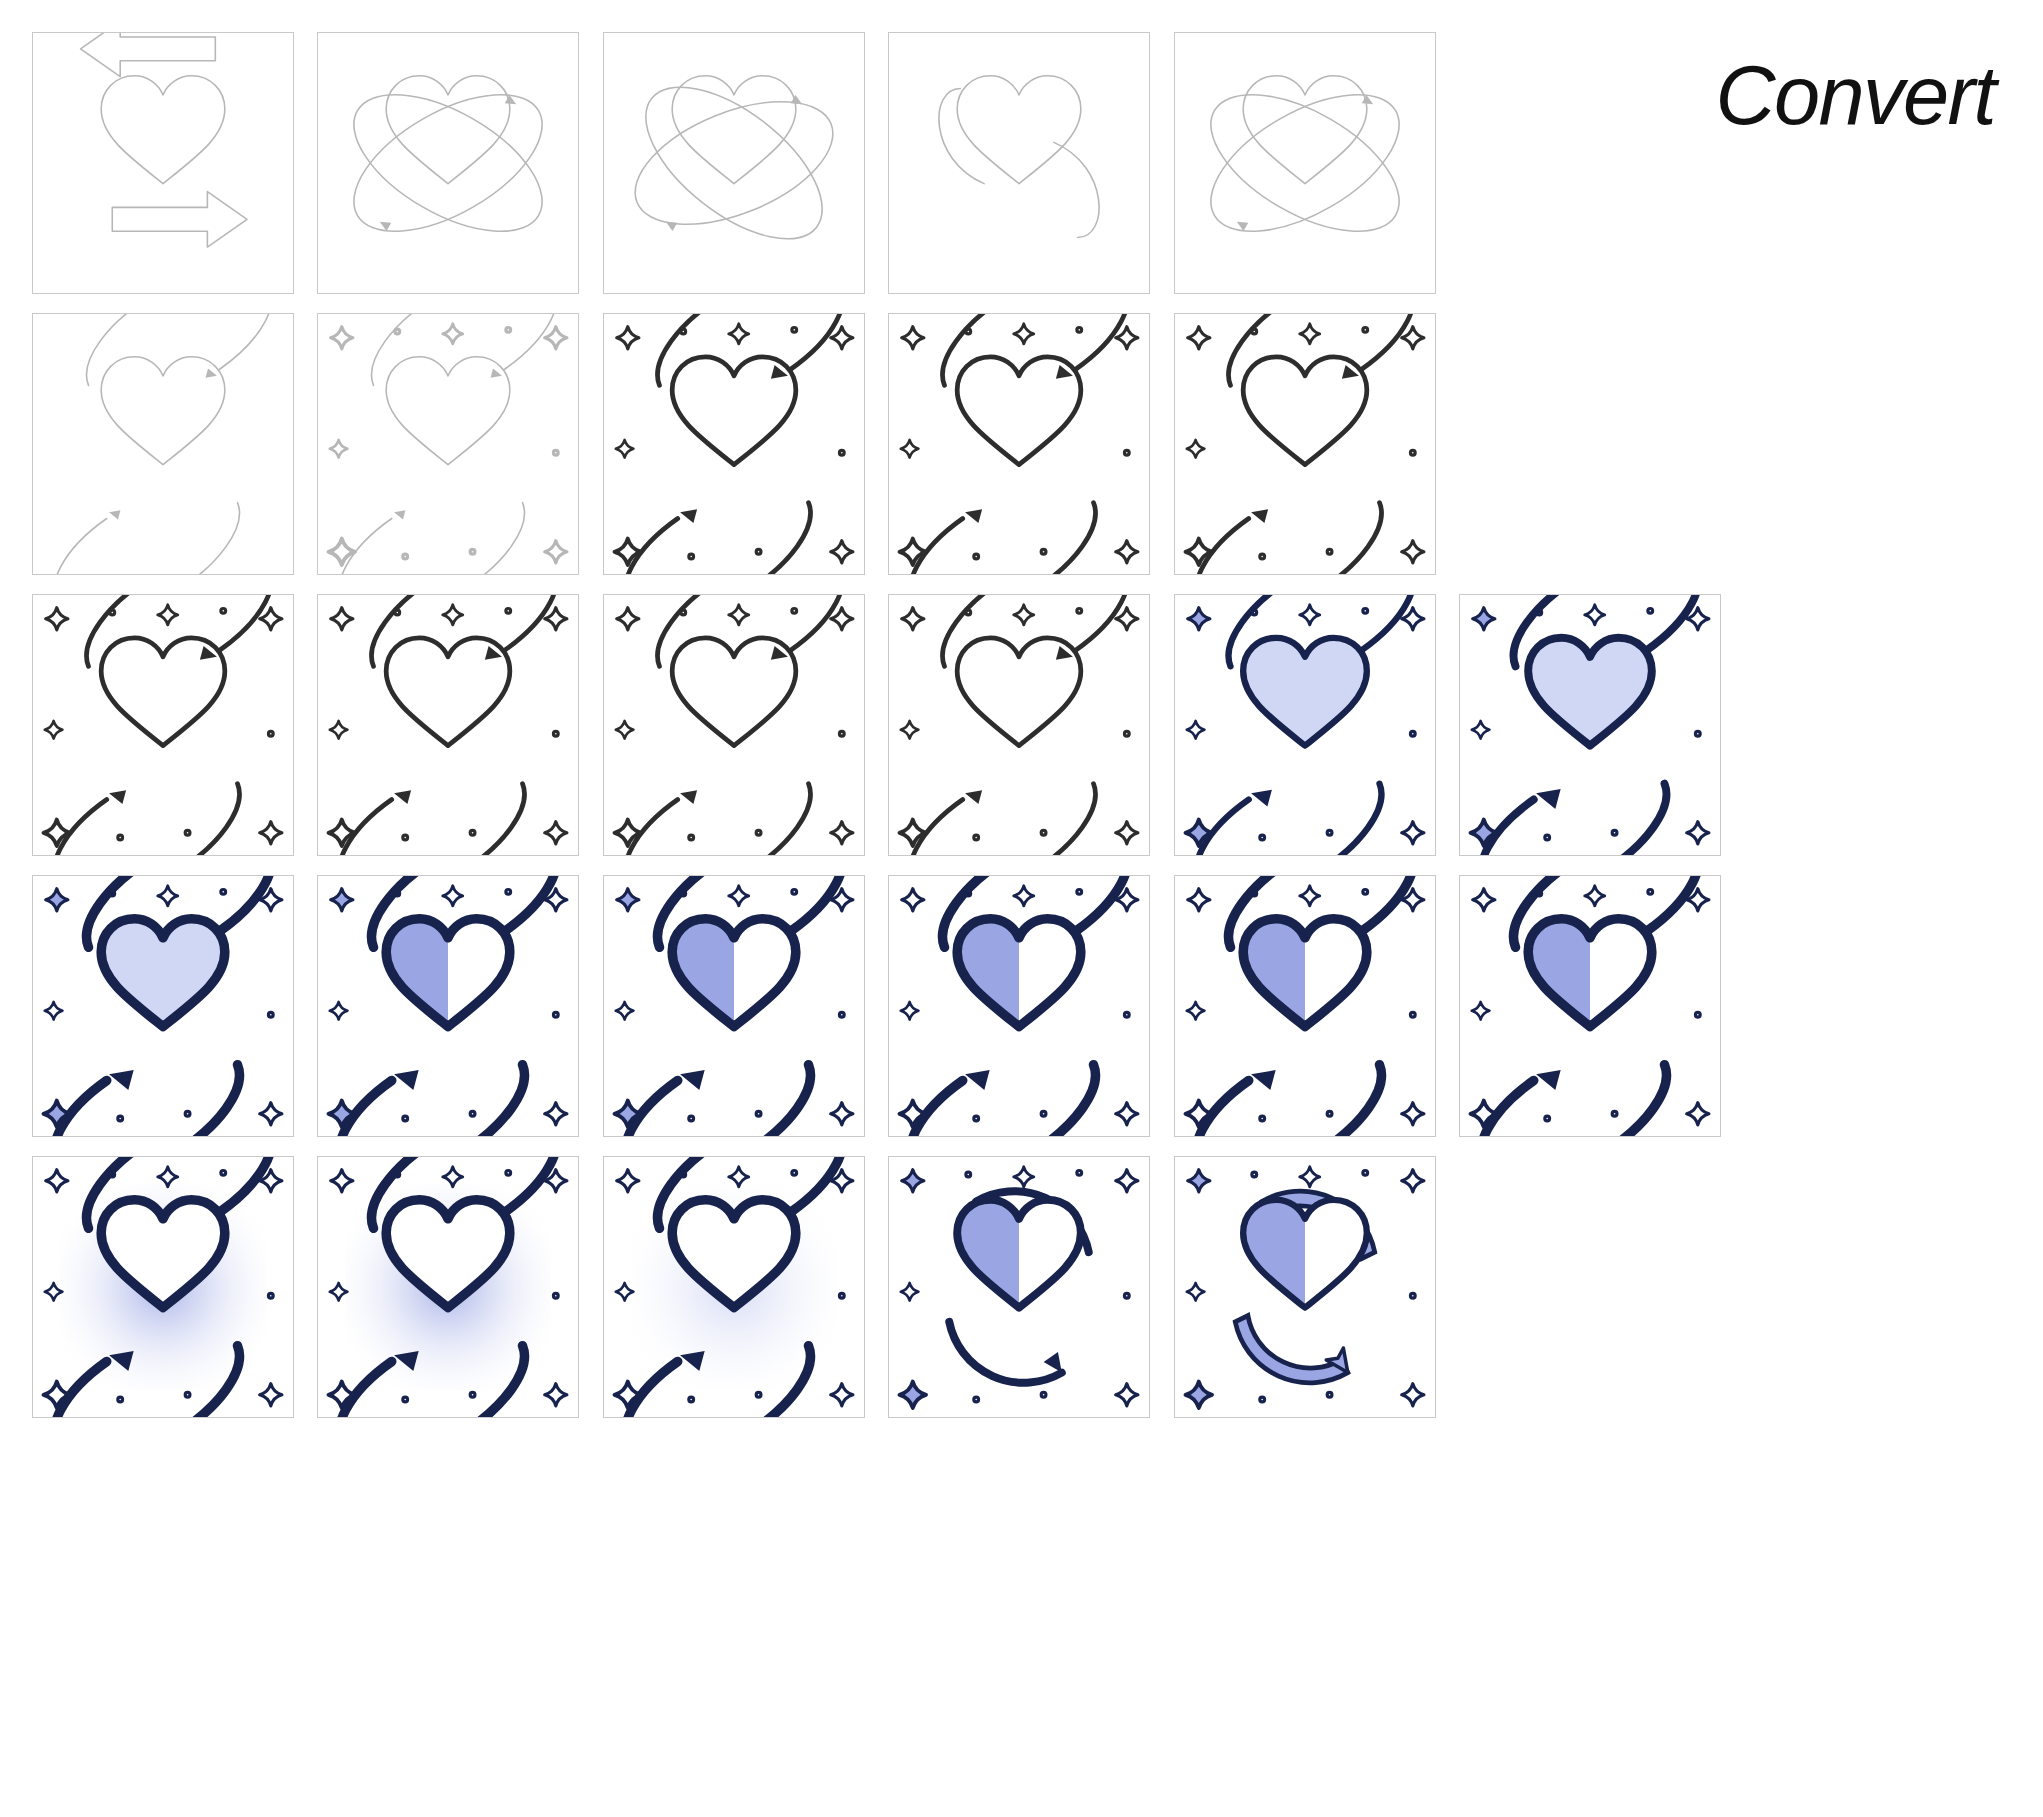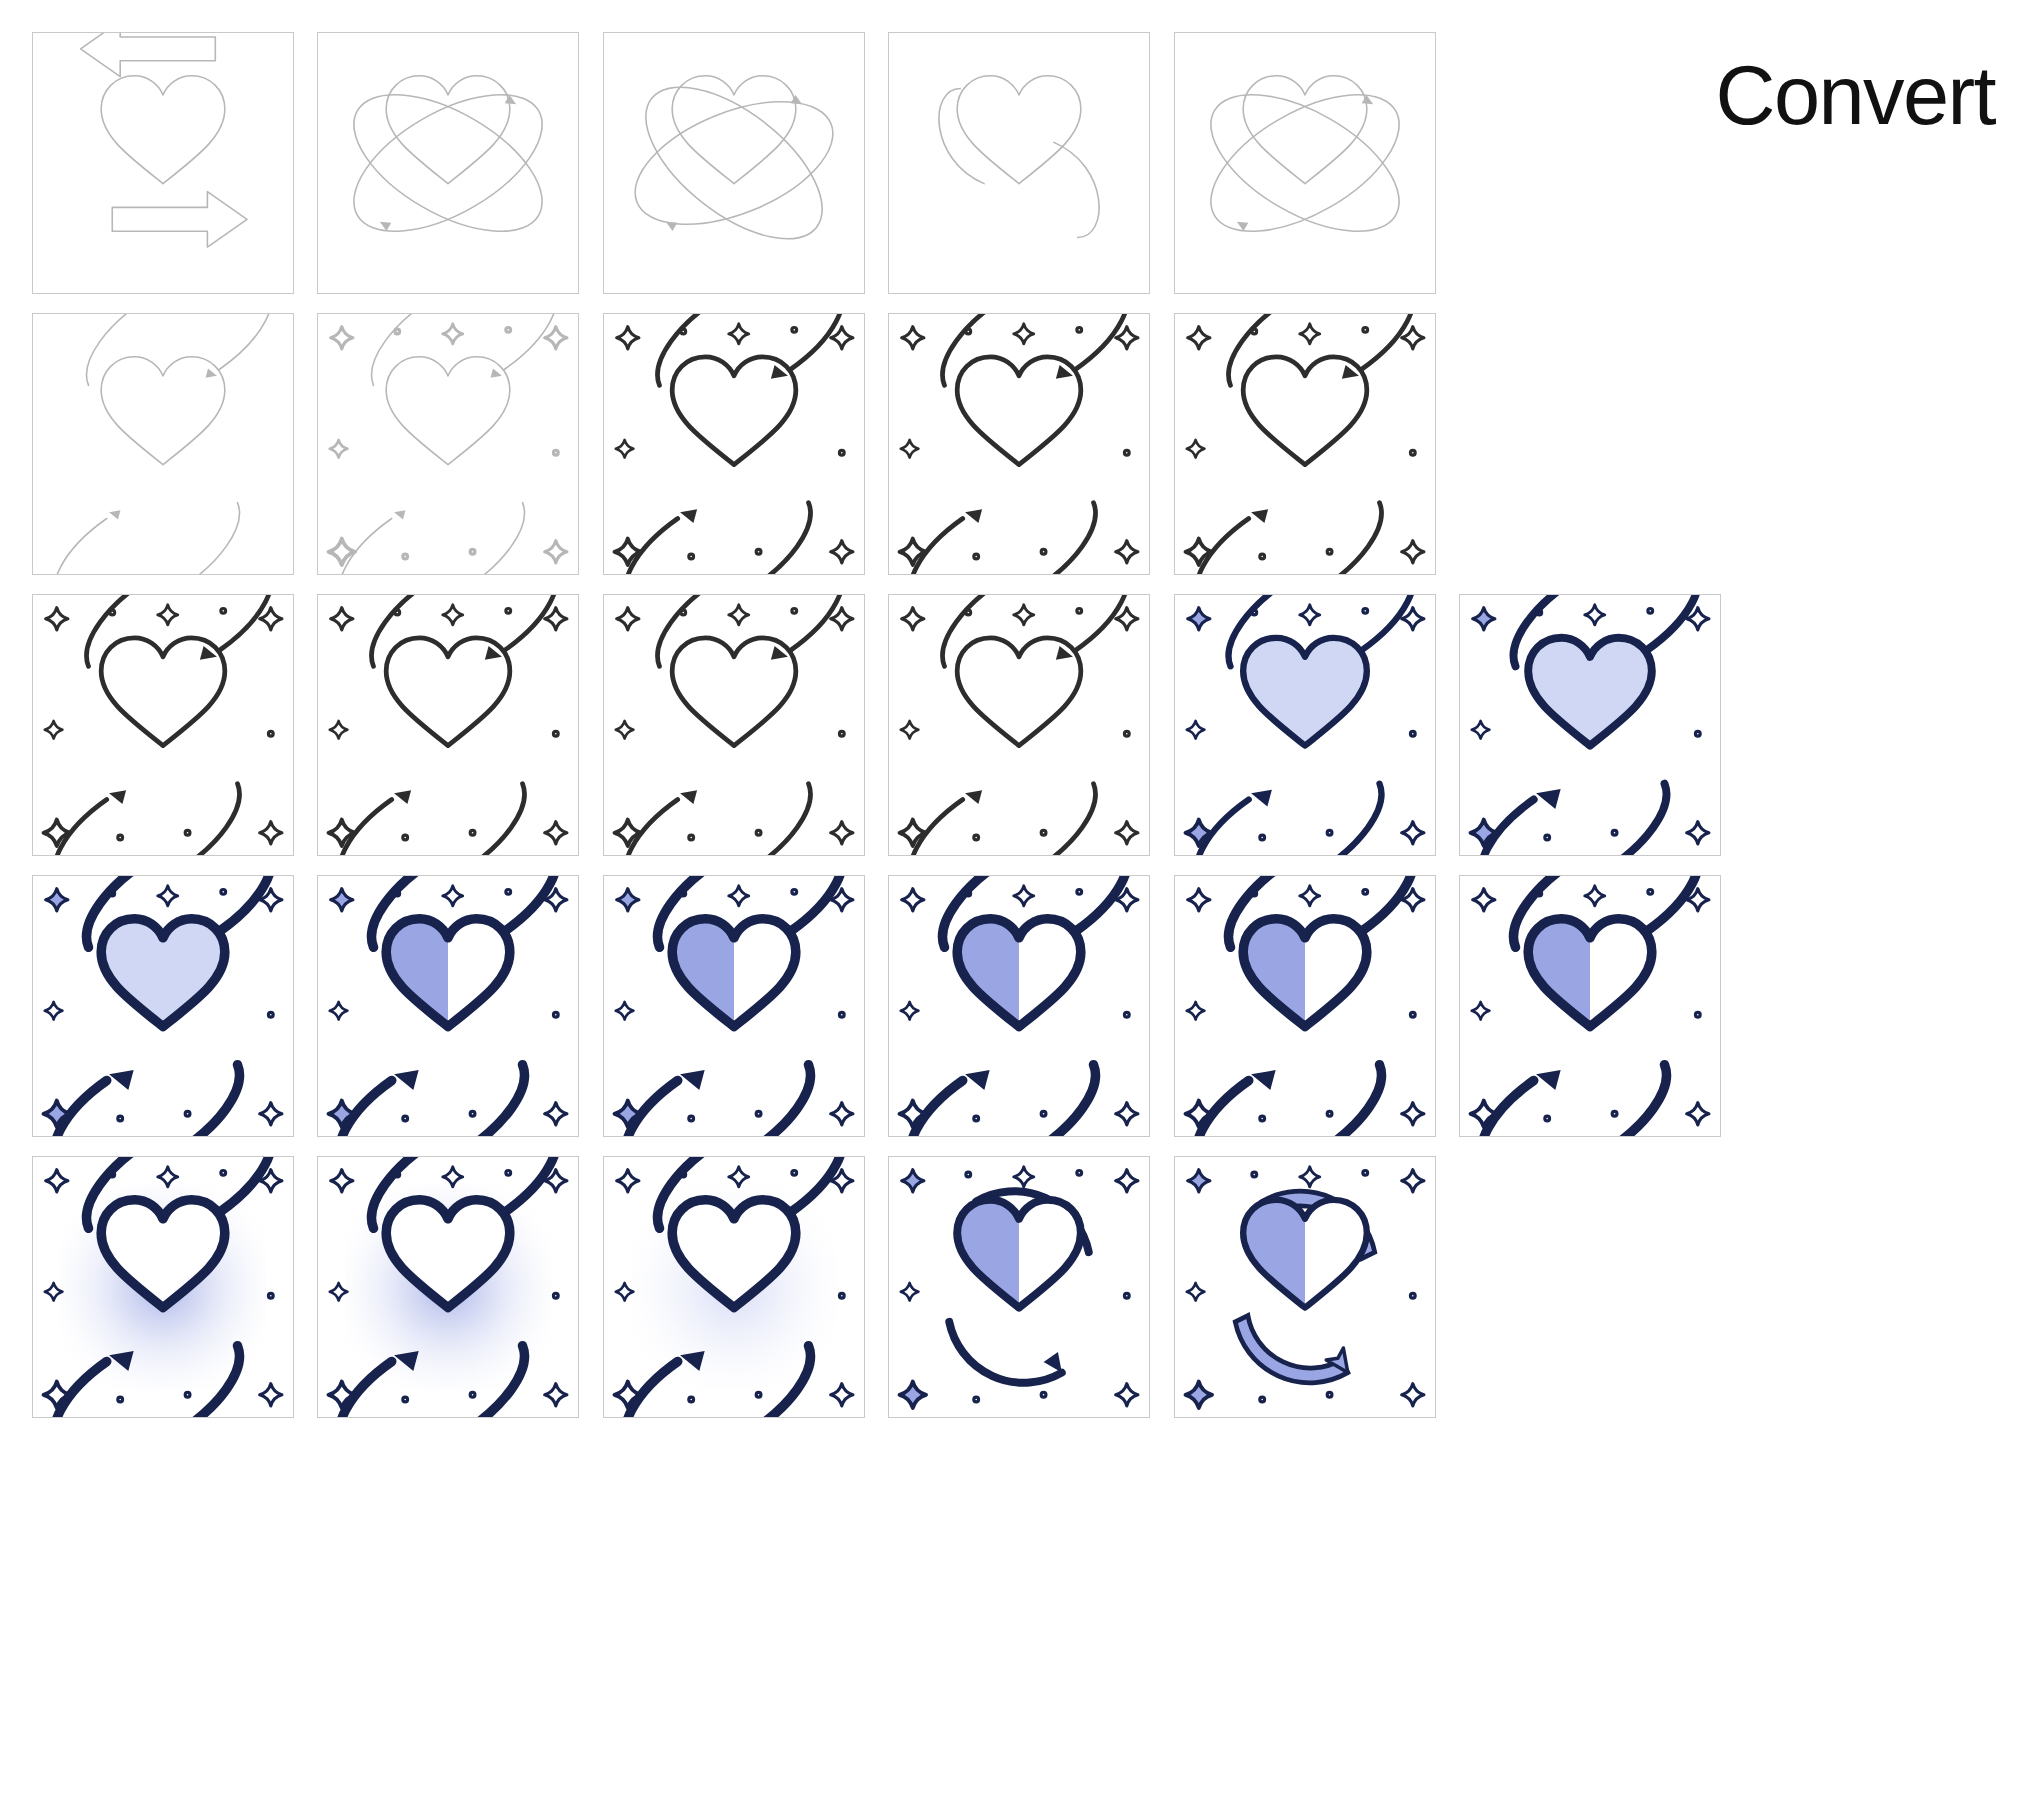--- a/index.html
+++ b/index.html
@@ -6,20 +6,21 @@
   body {
     margin: 0;
     padding: 32px;
     background: #ffffff;
     font-family: -apple-system, BlinkMacSystemFont, "Segoe UI", Helvetica, Arial, sans-serif;
   }
   .canvas {
     width: 1979px;
     height: 1754px;
     position: relative;
+    font-style: italic;
   }
   .title {
     position: absolute;
     top: 16px;
     right: 16px;
     font-size: 83px;
     font-weight: 400;
     color: #111111;
     letter-spacing: -1.6px;
   }

